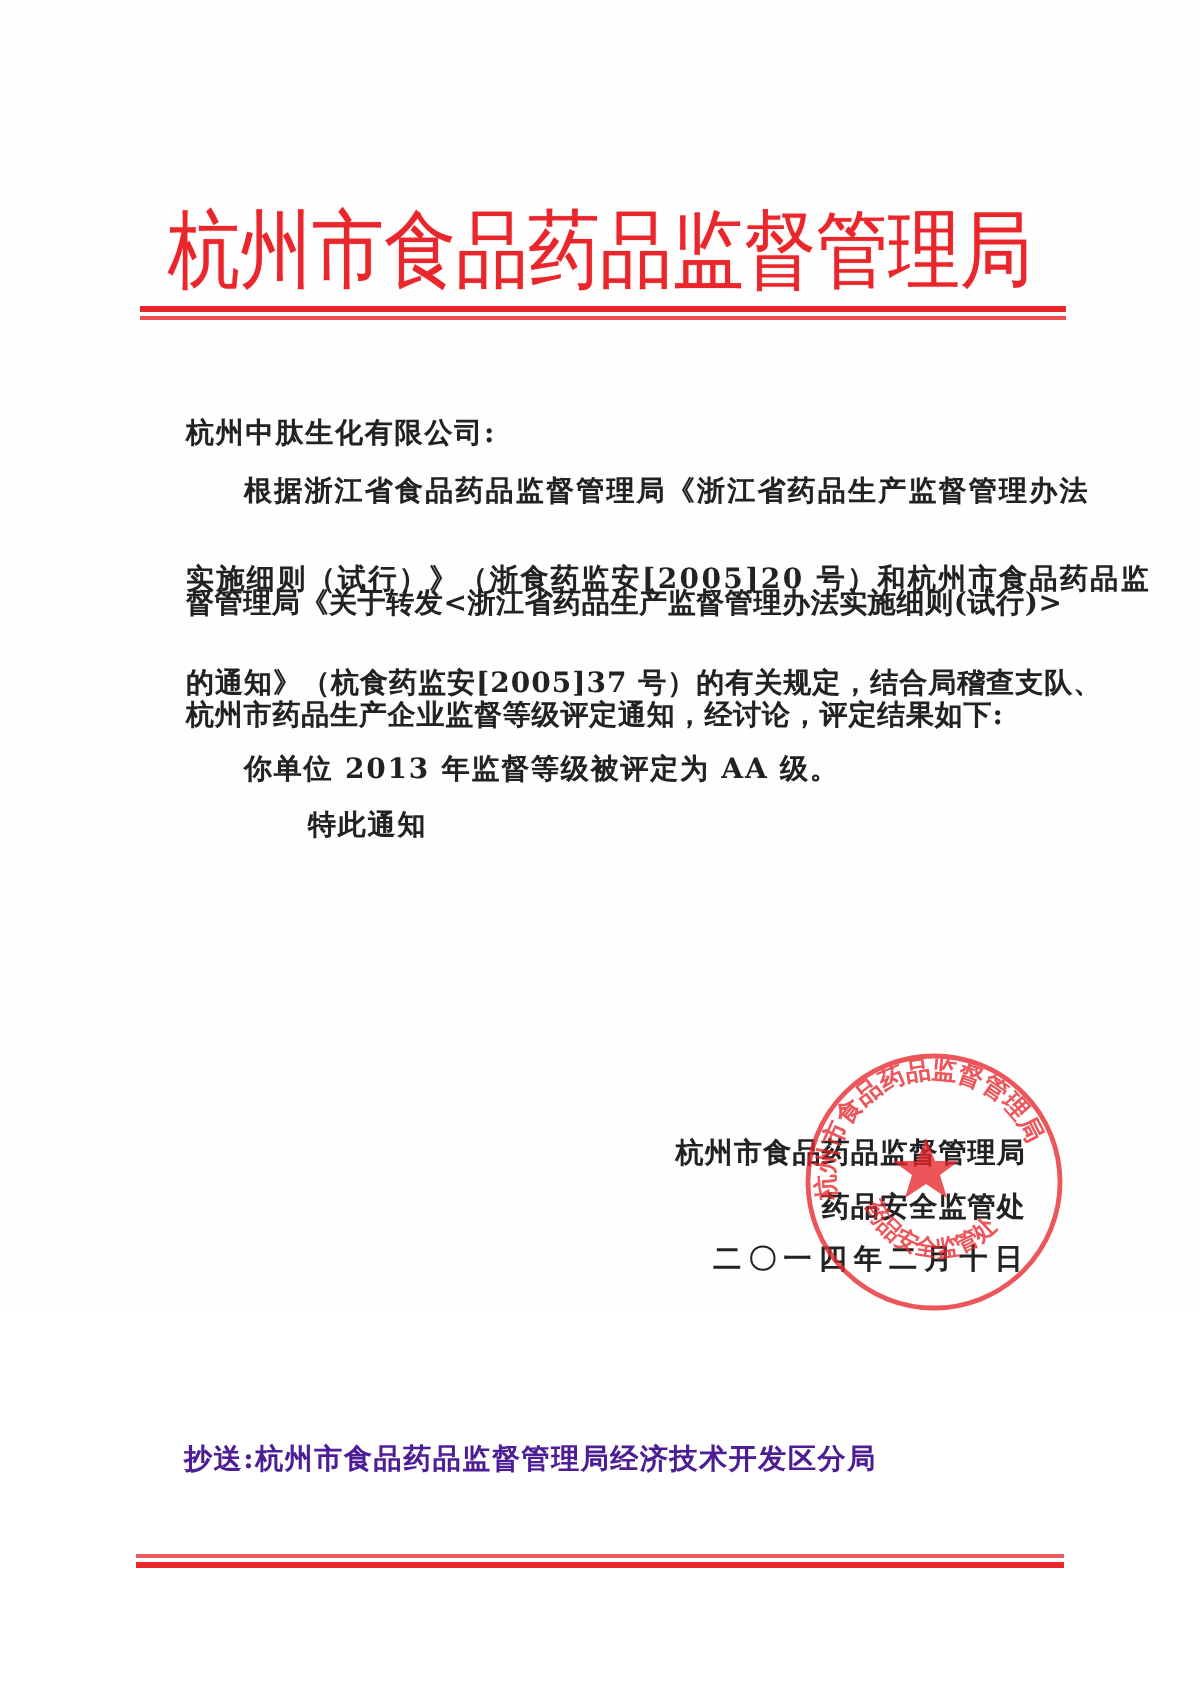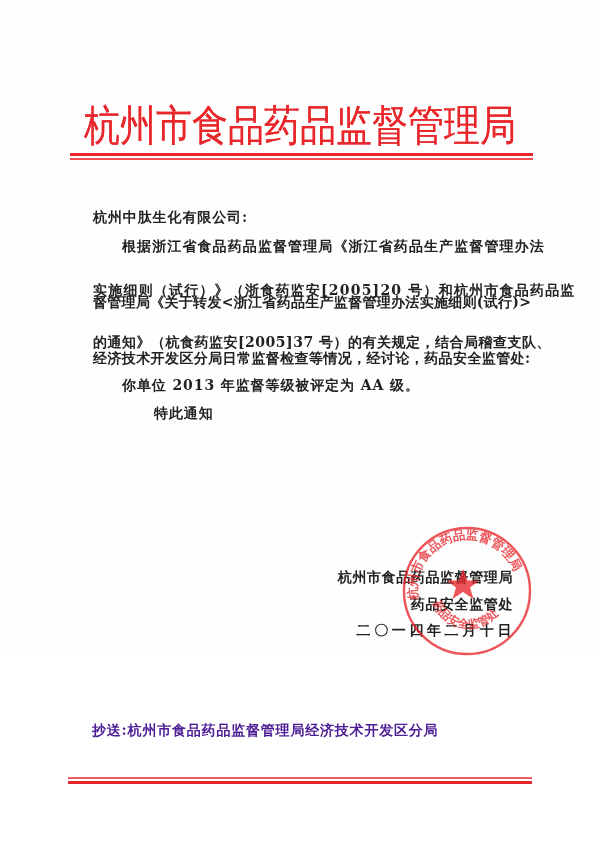--- a/index.html
+++ b/index.html
@@ -140,21 +140,21 @@
   <div class="rule-top-thick"></div>
   <div class="rule-top-thin"></div>
 
 
   <div class="body-line salutation">杭州中肽生化有限公司:</div>
 
   <div class="body-line l1">根据浙江省食品药品监督管理局《浙江省药品生产监督管理办法</div>
   <div class="body-line l2">实施细则（试行）》（浙食药监安[2005]20 号）和杭州市食品药品监</div>
   <div class="body-line l3">督管理局《关于转发&lt;浙江省药品生产监督管理办法实施细则(试行)&gt;</div>
   <div class="body-line l4">的通知》（杭食药监安[2005]37 号）的有关规定，结合局稽查支队、</div>
-  <div class="body-line l5">经济技术开发区分局日常监督检查等情况，经讨论，药品安全监管处:</div>
+  <div class="body-line l5">杭州市药品生产企业监督等级评定通知，经讨论，评定结果如下:</div>
   <div class="body-line l6">你单位 2013 年监督等级被评定为 AA 级。</div>
   <div class="body-line l7">特此通知</div>
 
   <div class="signature sig1">杭州市食品药品监督管理局</div>
   <div class="signature sig2">药品安全监管处</div>
   <div class="signature sig3">二〇一四年二月十日</div>
 
   <svg class="stamp" viewBox="0 0 132 132" xmlns="http://www.w3.org/2000/svg">
     <defs>
       <path id="outerArc" d="M 18 78 A 50 50 0 1 1 114 78" fill="none"></path>

